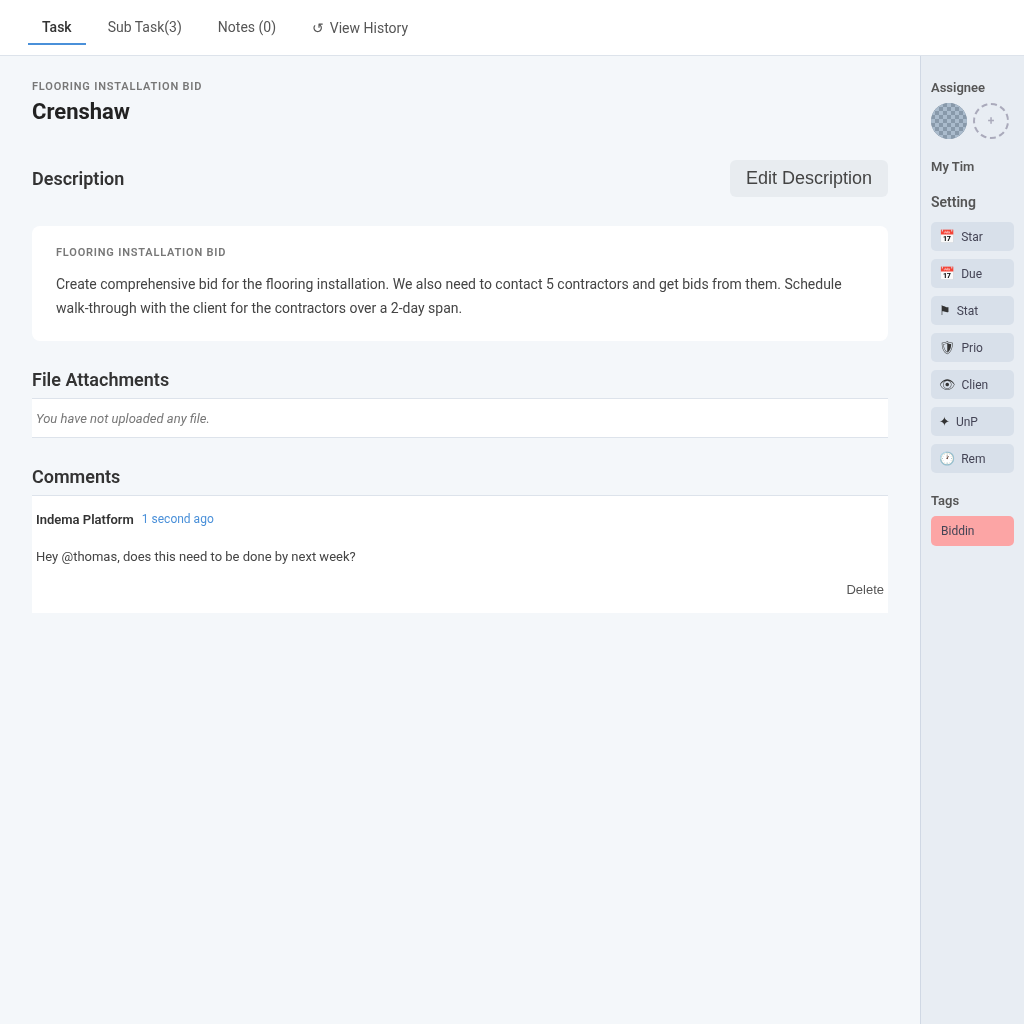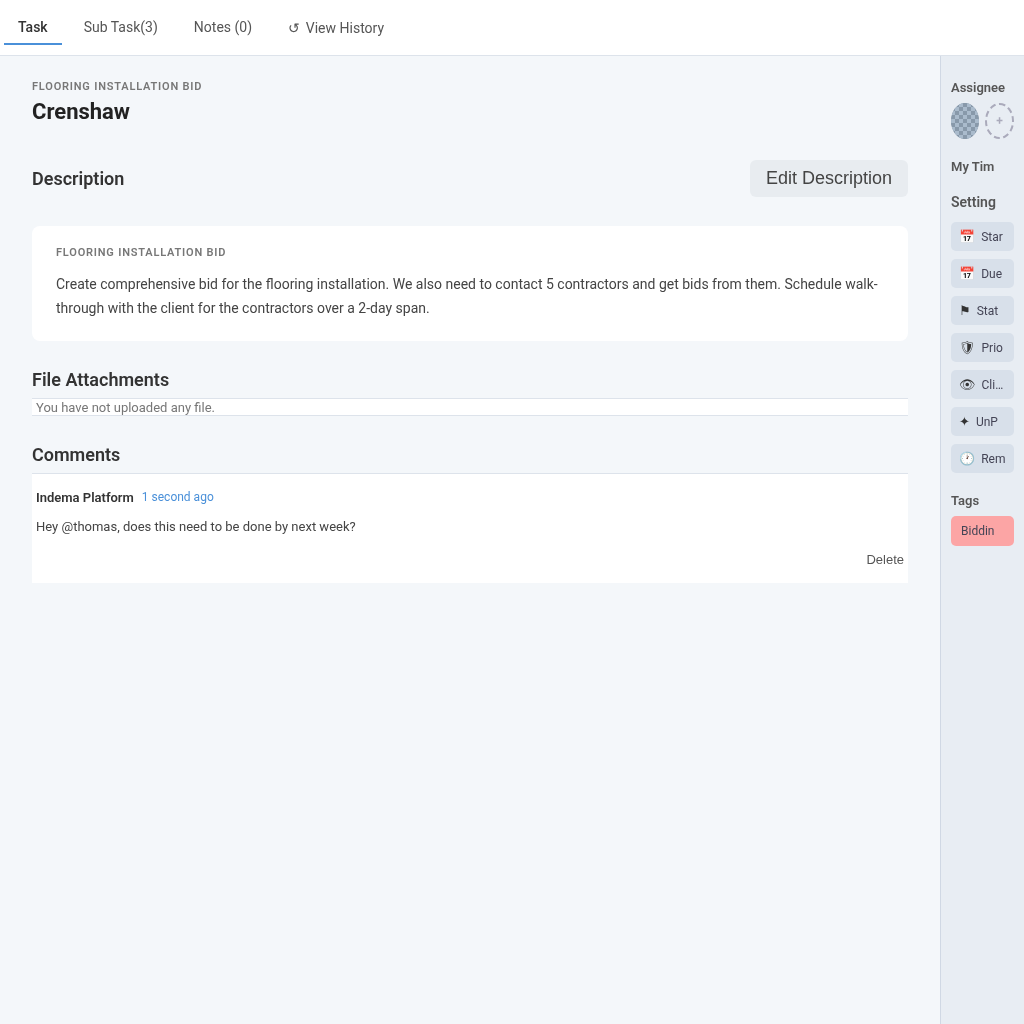--- a/index.html
+++ b/index.html
@@ -24,21 +24,21 @@
       display: flex;
       flex-direction: column;
     }
 
     
     .tabs-bar {
       display: flex;
       align-items: center;
       background: #fff;
       border-bottom: 1px solid #dde3eb;
-      padding: 0 4px;
+      padding: 0 28px;
       height: 56px;
       gap: 8px;
     }
 
     .tab {
       padding: 8px 14px;
       cursor: pointer;
       font-size: 14px;
       color: #555;
       border-bottom: 2px solid transparent;
@@ -140,24 +140,25 @@
       line-height: 1.7;
     }
 
     .file-attachments-section {
       margin-bottom: 28px;
     }
 
     .file-empty-row {
       background: #fff;
       border-radius: 0;
-      padding: 0 0;
+      padding: 11px 0;
       border-top: 1px solid #dde3eb;
       border-bottom: 1px solid #dde3eb;
       margin-top: 8px;
+      font-style: italic;
     }
 
     .file-empty-text {
       font-size: 13px;
       color: #777;
       padding: 0 4px;
     }
 
     
     .comments-section {
@@ -169,21 +170,21 @@
       border-radius: 0;
       padding: 16px 4px;
       border-top: 1px solid #dde3eb;
       margin-top: 8px;
     }
 
     .comment-meta {
       display: flex;
       align-items: center;
       gap: 8px;
-      margin-bottom: 12px;
+      margin-bottom: 20px;
     }
 
     .comment-author {
       font-size: 13px;
       font-weight: 600;
       color: #333;
     }
 
     .comment-time {
       font-size: 12px;
@@ -206,21 +207,21 @@
       font-size: 13px;
       color: #555;
       cursor: pointer;
       background: none;
       border: none;
       margin-top: 8px;
     }
 
     
     .right-sidebar {
-      width: 84px;
+      width: 104px;
       background: #e8edf3;
       padding: 16px 10px;
       display: flex;
       flex-direction: column;
       gap: 4px;
       border-left: 1px solid #d0d8e4;
       overflow: hidden;
     }
 
     .sidebar-section-title {

